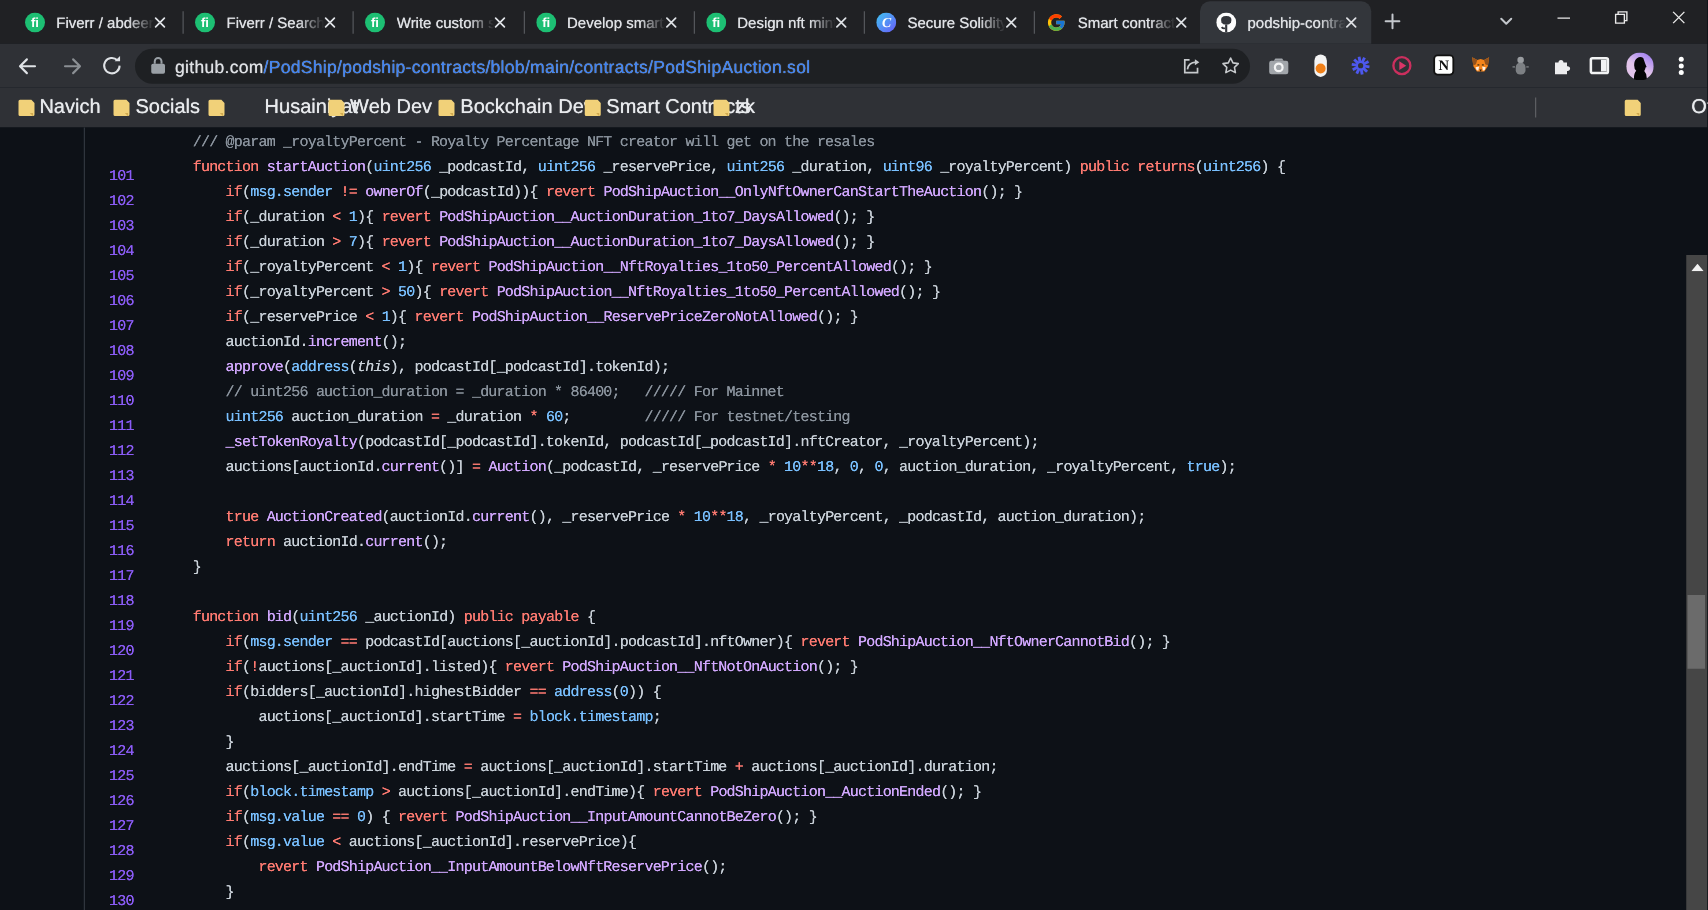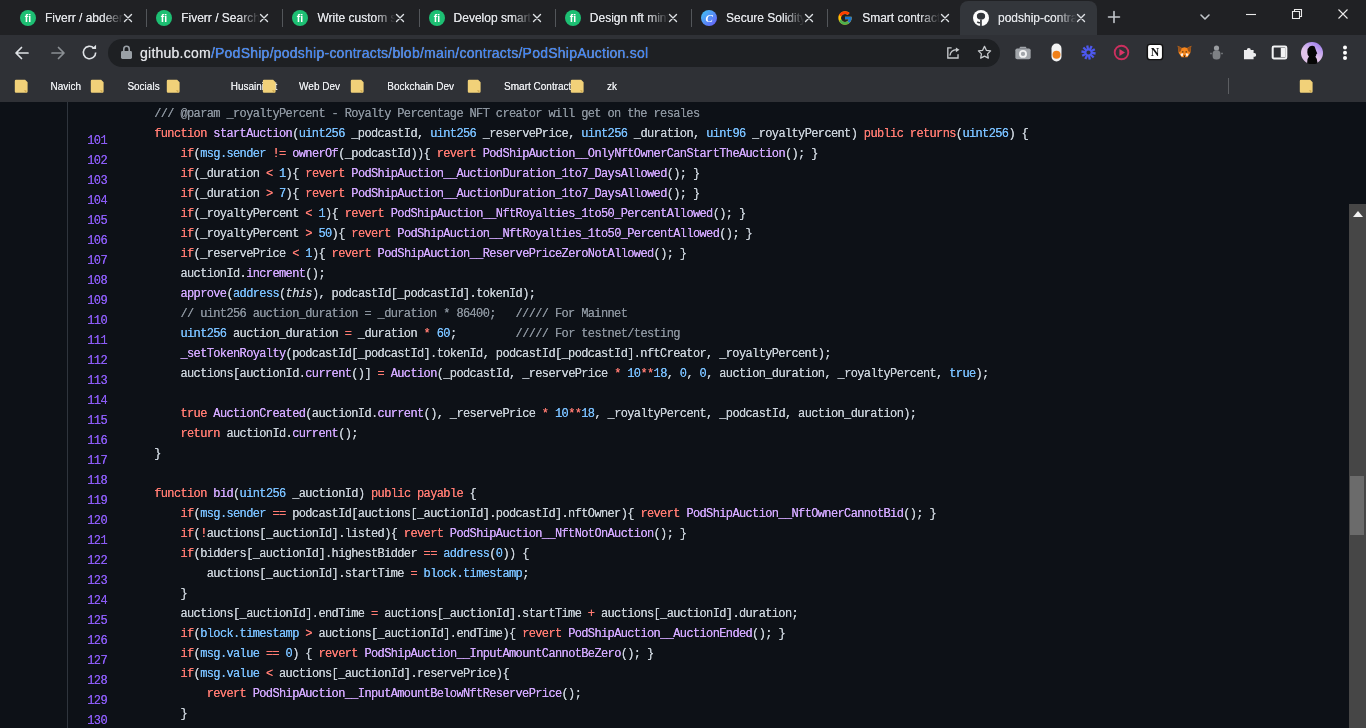--- a/index.html
+++ b/index.html
@@ -18,21 +18,21 @@
 
 
 #toolbar { position:absolute; left:0; top:35px; width:1366px; height:35px; background:#2f3136; }
 #pill { position:absolute; left:108px; top:4px; width:892px; height:28px; background:#1e2023; border-radius:14px; }
 #urltext { position:absolute; left:140px; top:10px; font-size:14px; color:#dfe1e5; white-space:nowrap; letter-spacing:0.24px; text-shadow:0 0 0.7px rgba(223,225,229,0.9); }
 #urltext .path { color:#3b82f6; }
 
 
 #bookmarks { position:absolute; left:0; top:70px; width:1366px; height:32px; background:#2f3136; }
 .bm { position:absolute; top:0; height:32px; display:flex; align-items:center; }
-.bm .lbl { font-size:10px; color:#e8eaed; text-shadow:0 0 0.6px #e8eaed; margin-left:22px; white-space:nowrap; }
+.bm .lbl { font-size:16px; color:#e8eaed; text-shadow:0 0 0.6px #e8eaed; margin-left:3px; white-space:nowrap; }
 
 
 #page { position:absolute; left:0; top:102px; width:1366px; height:626px; background:#0d1117; }
 #vline { position:absolute; left:66.5px; top:0; width:1px; height:626px; background:#2f353d; }
 #code { position:absolute; left:0; top:2px; font-family:"Liberation Mono",monospace; font-size:12px; line-height:20px; letter-spacing:-0.631px; text-shadow:0 0 0.45px currentColor; }
 .row { position:relative; height:20px; white-space:pre; }
 .ln { position:absolute; left:0; top:0; width:107px; text-align:right; color:#8b5cf6;margin-top:27px; }
 .cd { position:absolute; left:127.9px; top:0; color:#c9d1d9;text-align:center; }
 .k { color:#ff7b72; } .f { color:#d2a8ff; } .t { color:#79c0ff; } .c { color:#8b949e; } .i { font-style:italic; }
 

